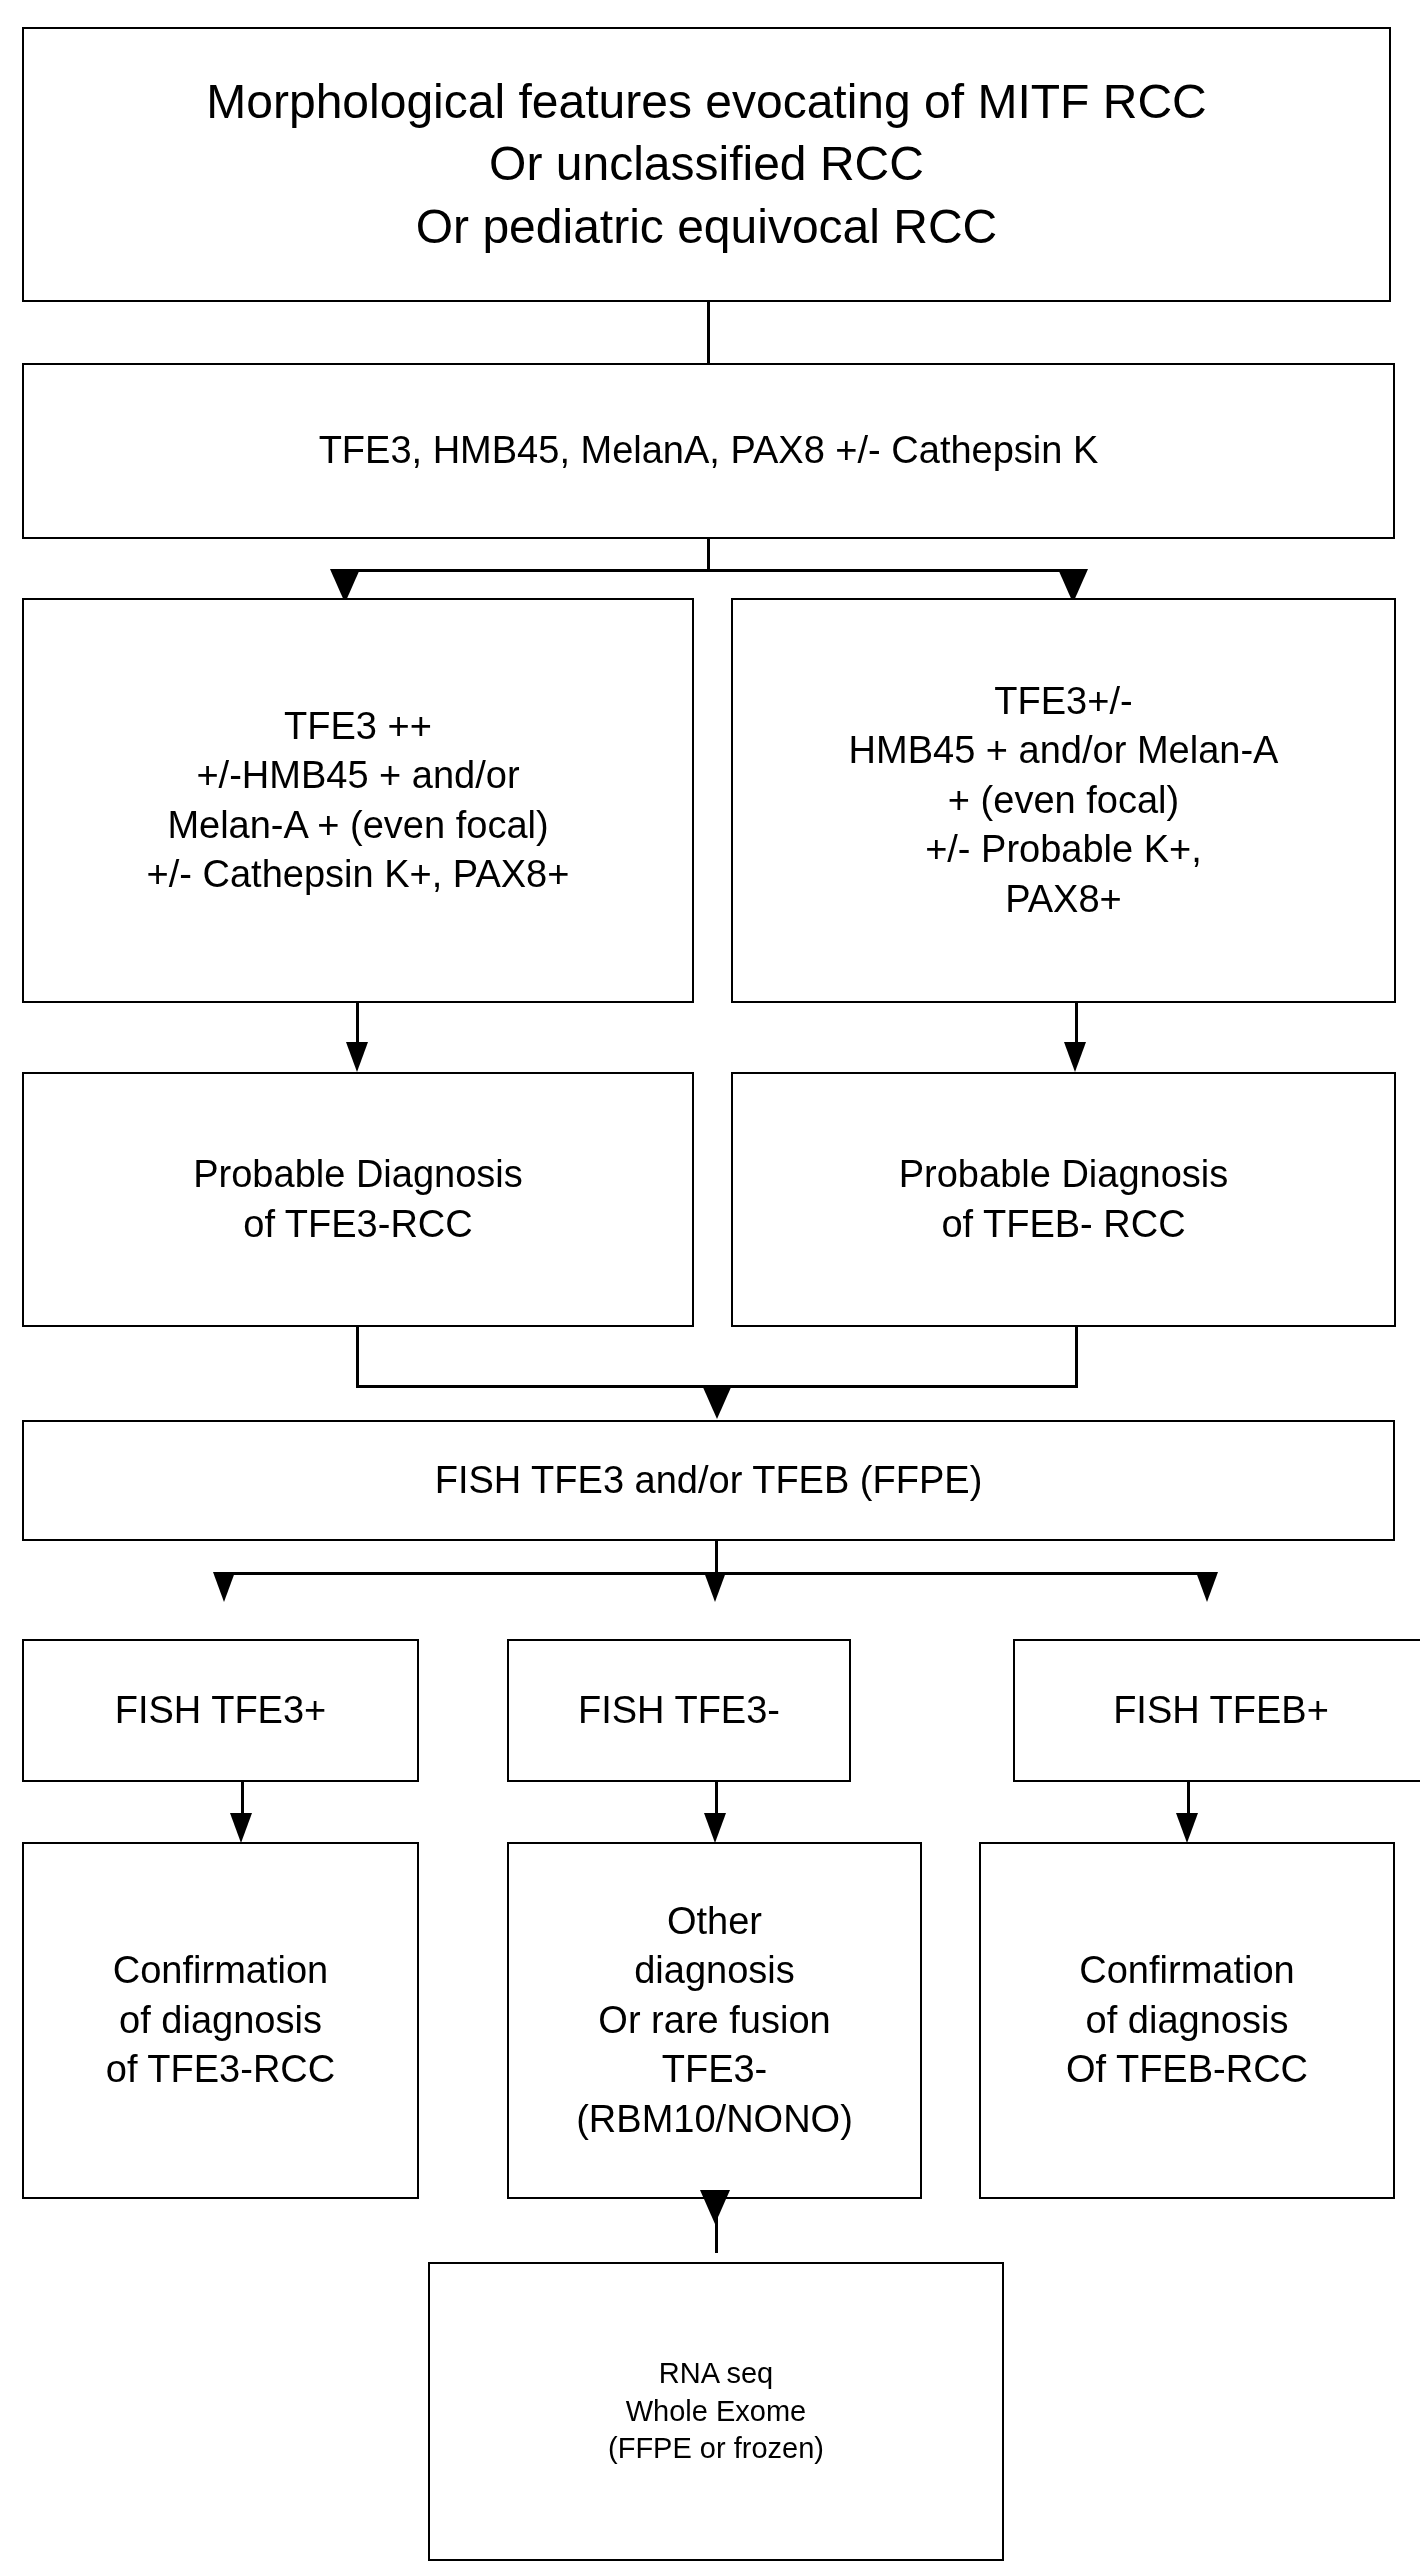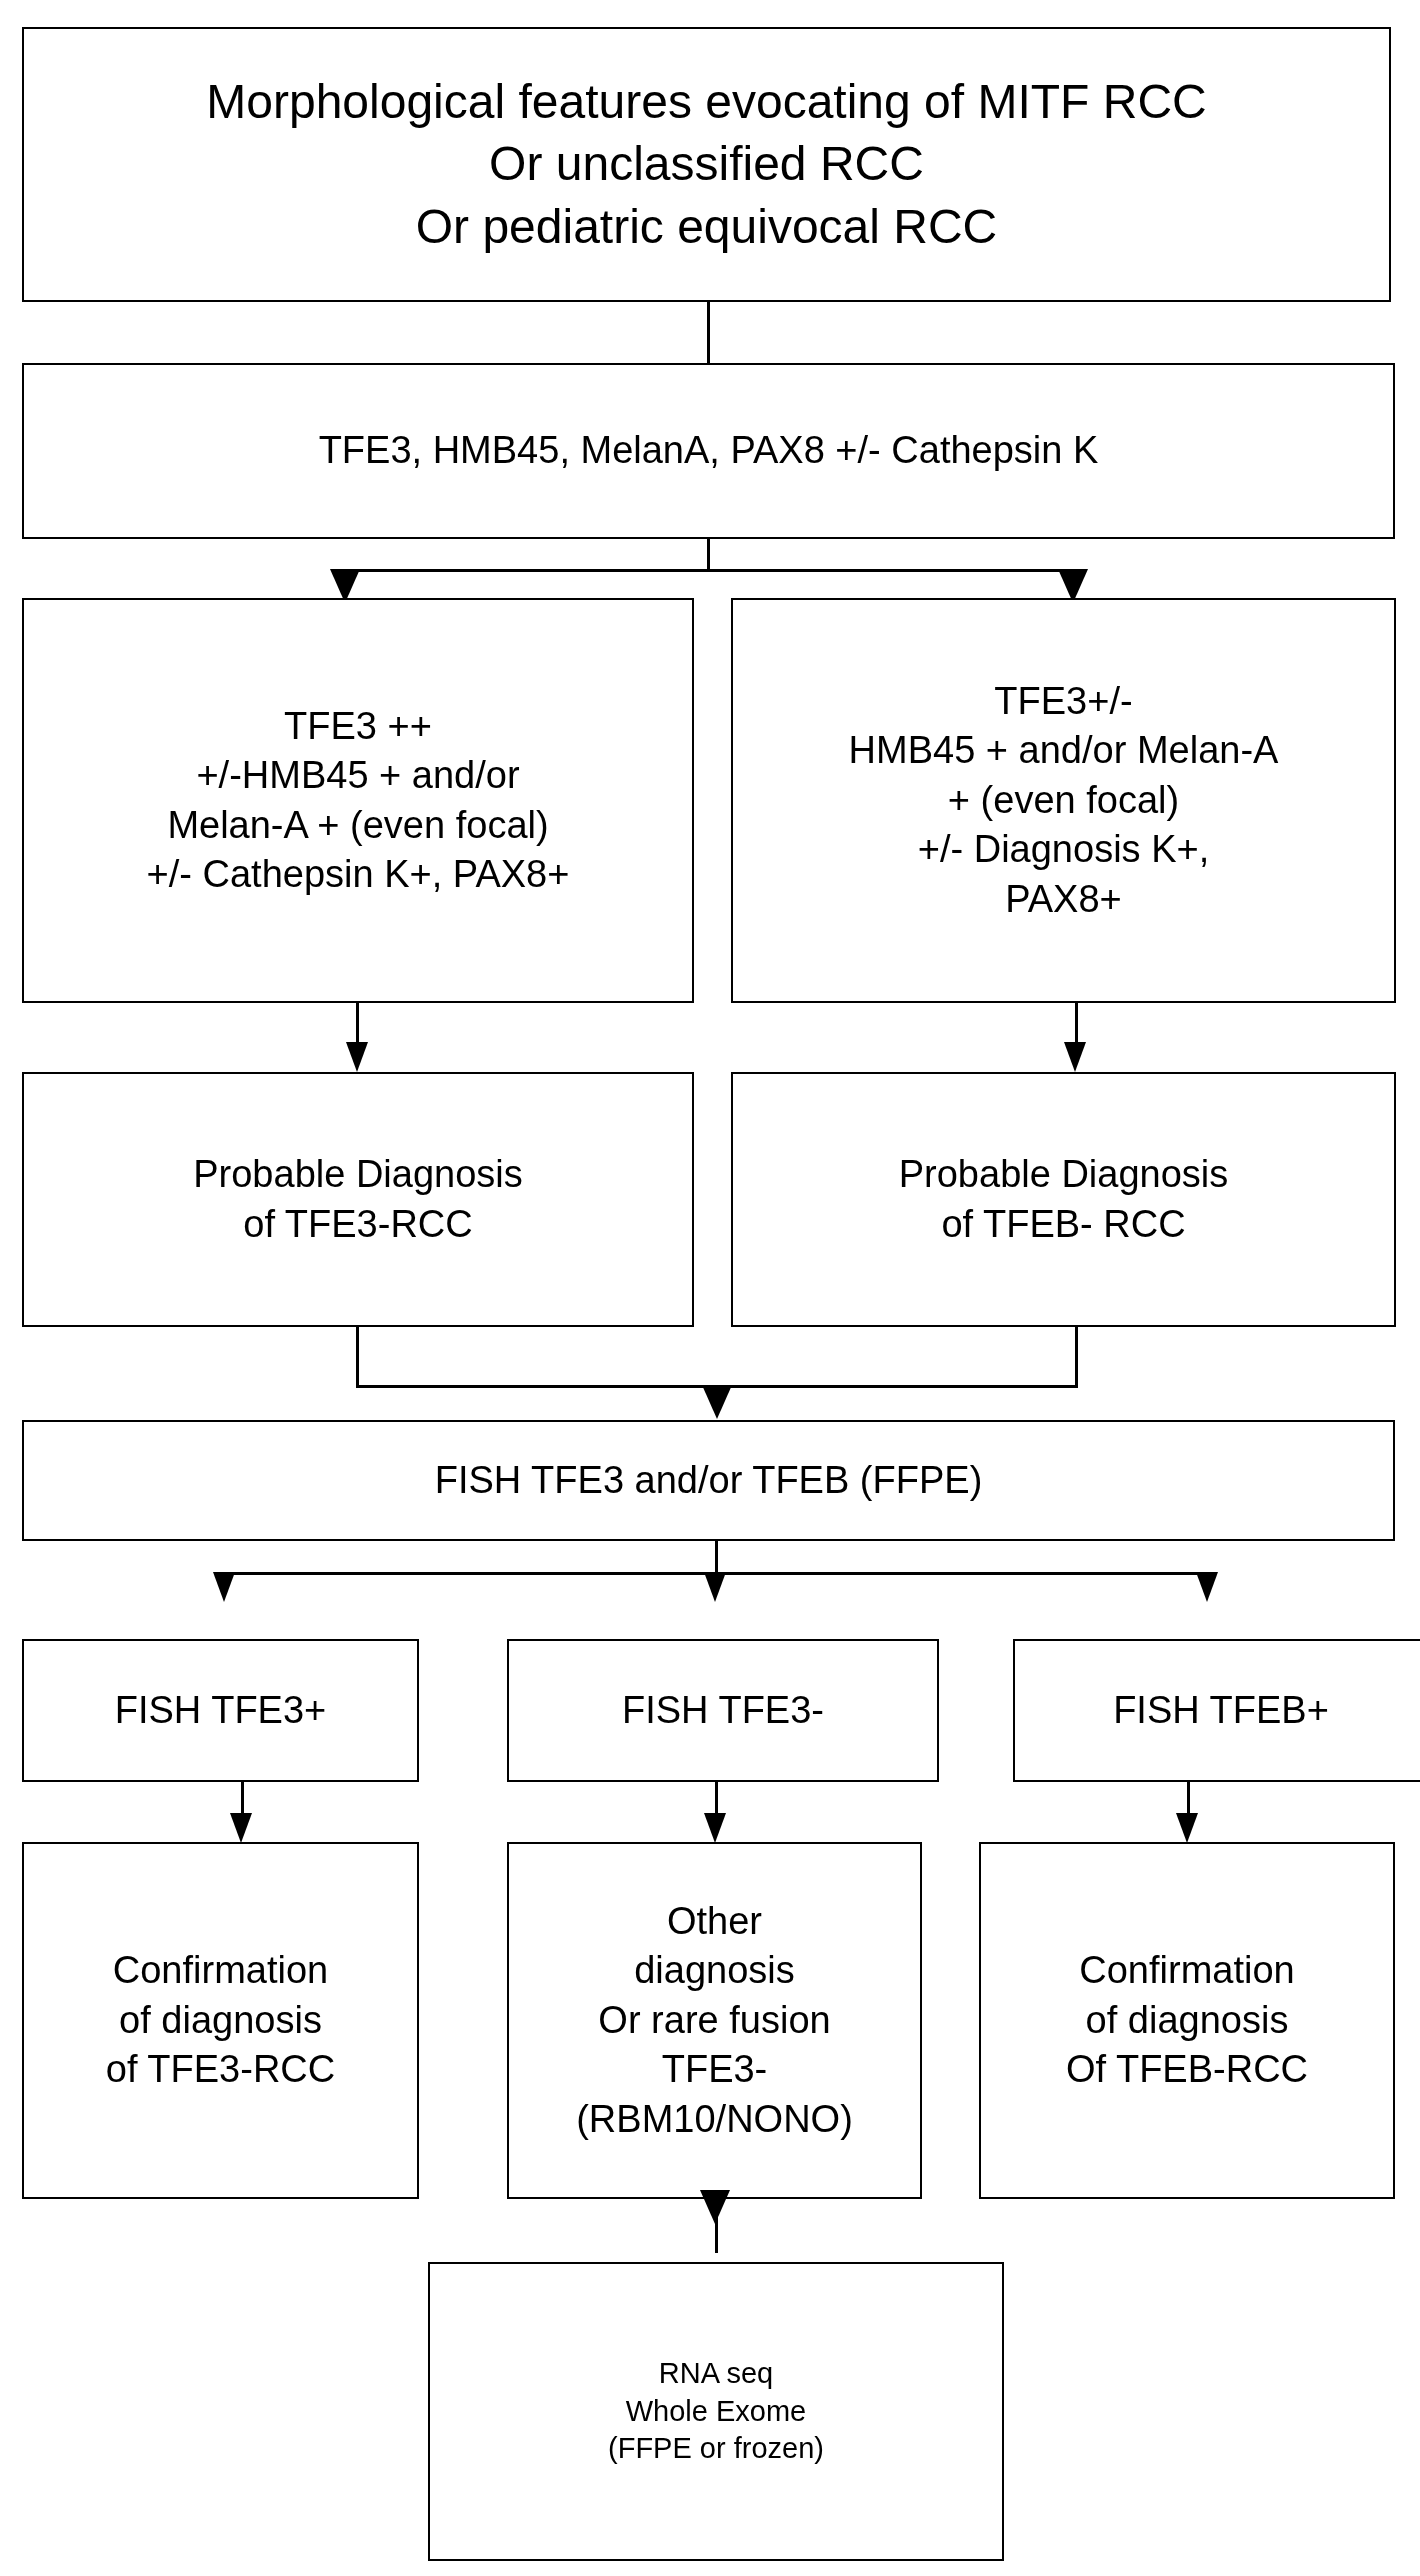--- a/index.html
+++ b/index.html
@@ -88,21 +88,21 @@
     <span class="ln">TFE3 ++</span>
     <span class="ln">+/-HMB45 + and/or</span>
     <span class="ln">Melan-A + (even focal)</span>
     <span class="ln">+/- Cathepsin K+, PAX8+</span>
   </div>
 
   <div class="node" style="left:731px; top:598px; width:665px; height:405px; font-size:38px;">
     <span class="ln">TFE3+/-</span>
     <span class="ln">HMB45 + and/or Melan-A</span>
     <span class="ln">+ (even focal)</span>
-    <span class="ln">+/- Diagnosis K+,</span>
+    <span class="ln">+/- Probable K+,</span>
     <span class="ln">PAX8+</span>
   </div>
 
   <div class="vline" style="left:356px; top:1003px; height:46px;"></div>
   <div class="arrowhead small" style="left:346px; top:1042px;"></div>
 
   <div class="vline" style="left:1075px; top:1003px; height:46px;"></div>
   <div class="arrowhead small" style="left:1064px; top:1042px;"></div>
 
   <div class="node" style="left:22px; top:1072px; width:672px; height:255px; font-size:38px;">
@@ -127,21 +127,21 @@
   <div class="vline" style="left:715px; top:1541px; height:34px;"></div>
   <div class="hline" style="left:221px; top:1572px; width:987px;"></div>
   <div class="arrowhead small" style="left:213px; top:1572px;"></div>
   <div class="arrowhead small" style="left:704px; top:1572px;"></div>
   <div class="arrowhead small" style="left:1196px; top:1572px;"></div>
 
   <div class="node" style="left:22px; top:1639px; width:397px; height:143px; font-size:38px;">
     <span class="ln">FISH TFE3+</span>
   </div>
 
-  <div class="node" style="left:507px; top:1639px; width:432px; height:143px; font-size:38px;text-align:center;">
+  <div class="node" style="left:507px; top:1639px; width:344px; height:143px; font-size:38px;text-align:center;">
     <span class="ln">FISH TFE3-</span>
   </div>
 
   <div class="node" style="left:1013px; top:1639px; width:416px; height:143px; font-size:38px;">
     <span class="ln">FISH TFEB+</span>
   </div>
 
   <div class="vline" style="left:241px; top:1782px; height:43px;"></div>
   <div class="arrowhead small" style="left:230px; top:1813px;"></div>
 

